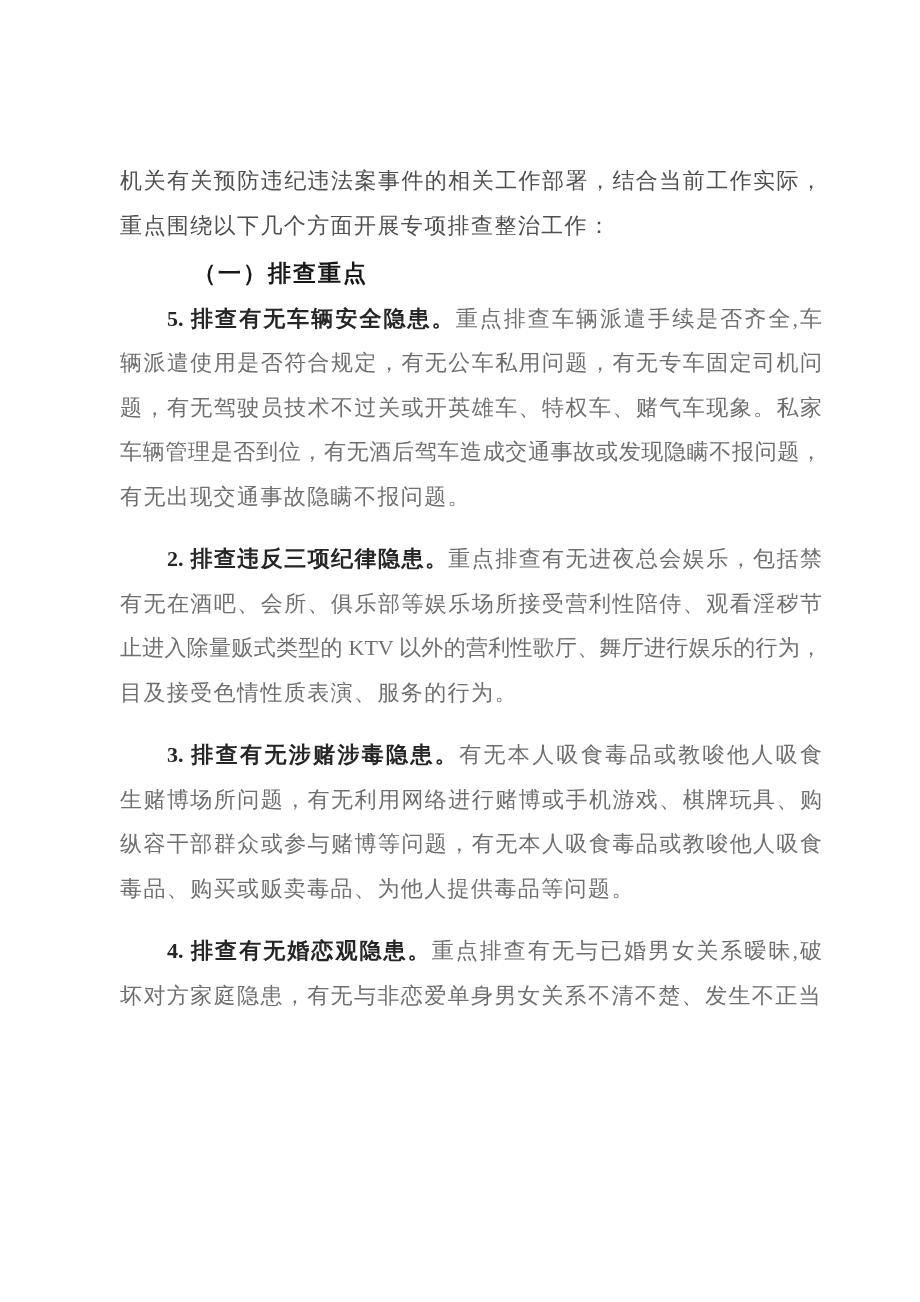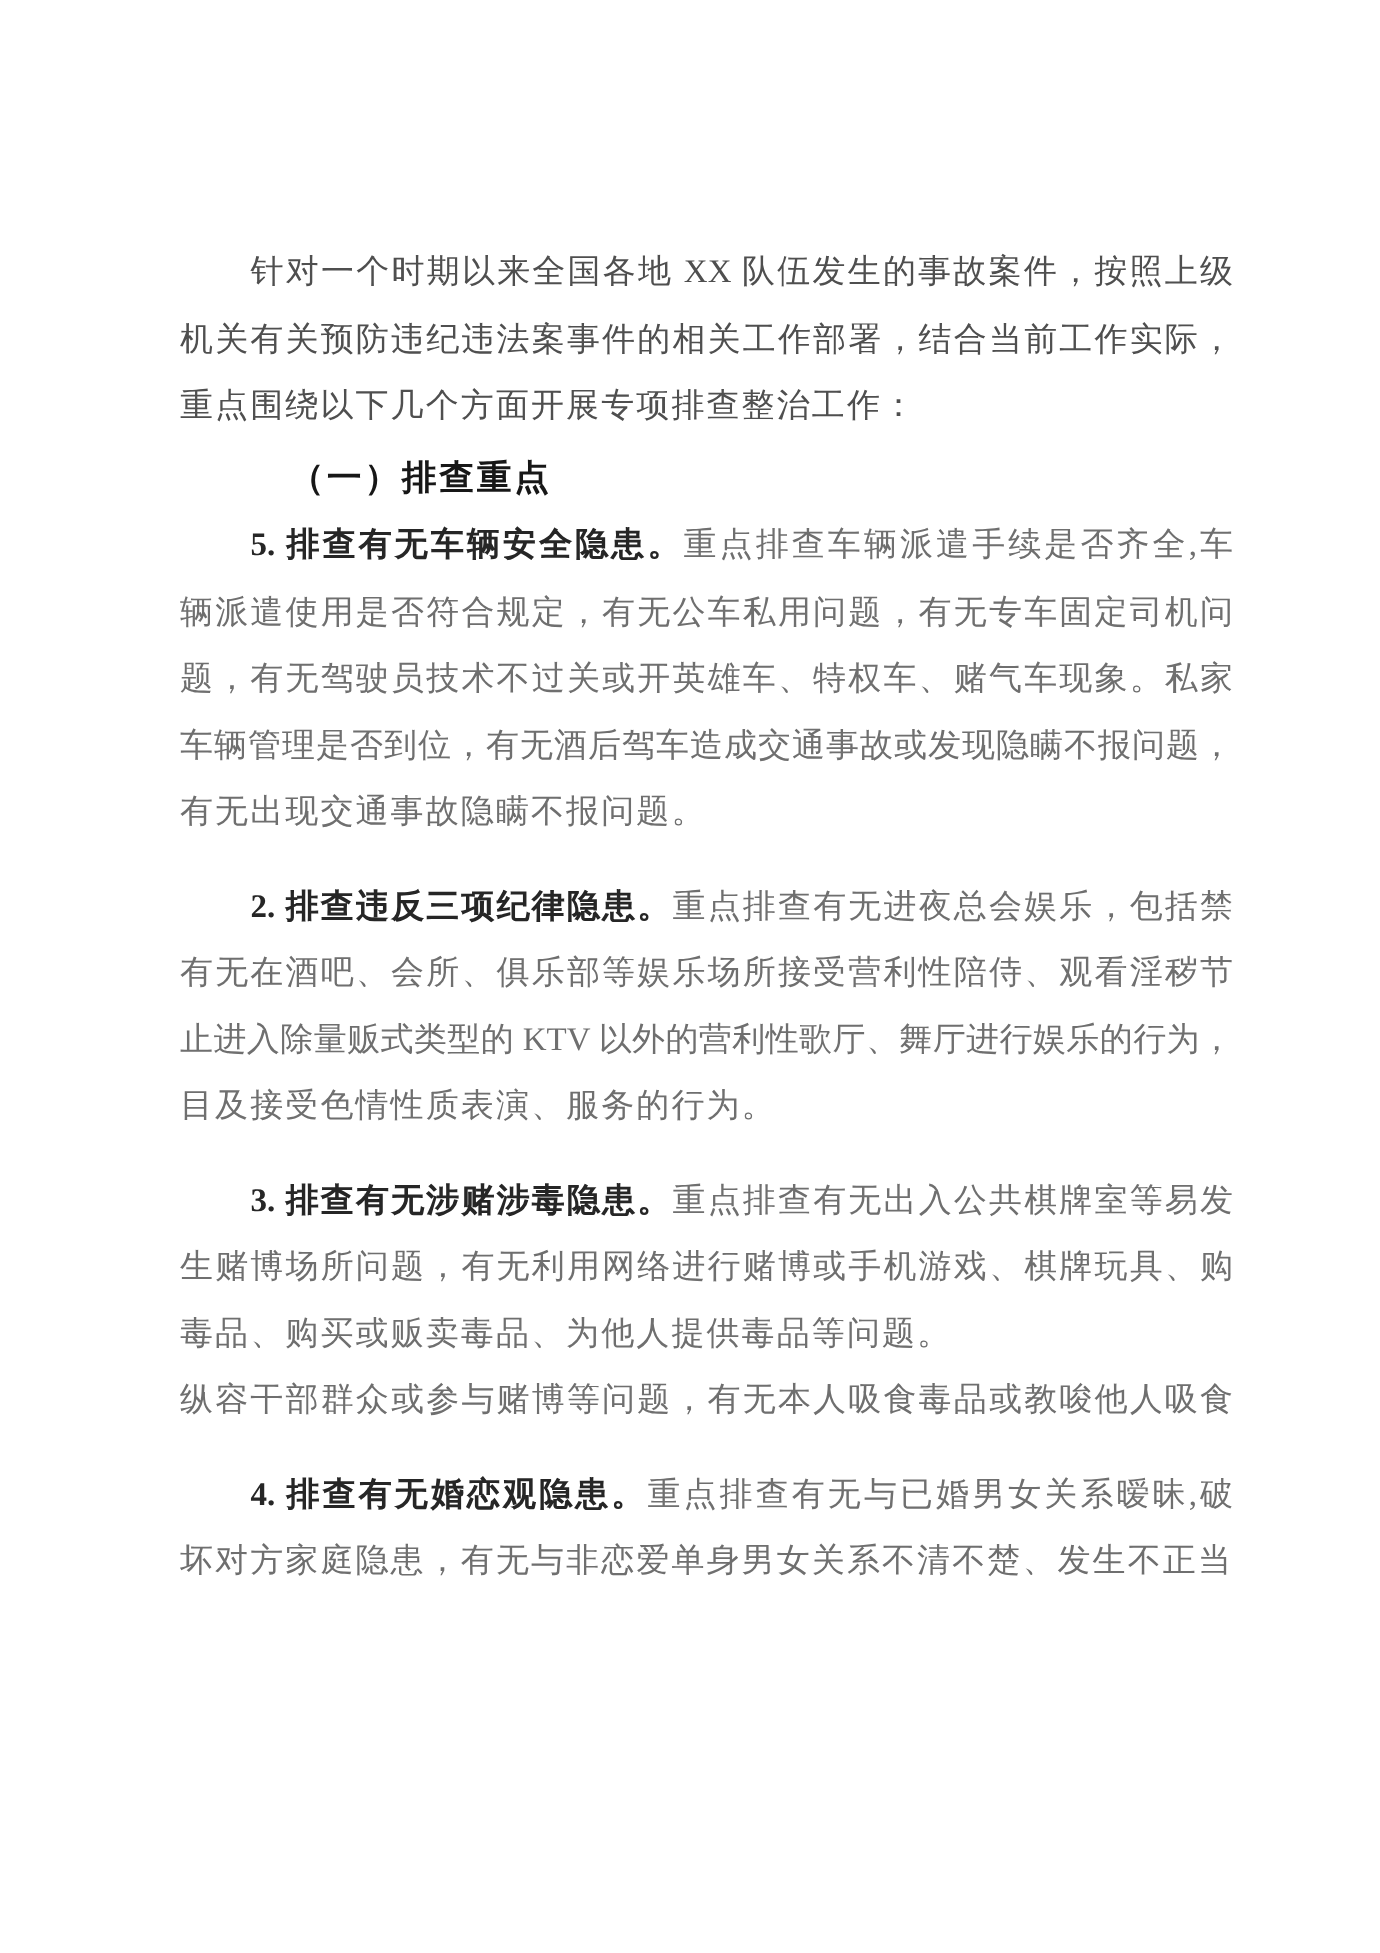--- a/index.html
+++ b/index.html
@@ -56,44 +56,43 @@
     letter-spacing: 2px;
   }
   .heading .seg.bold { color: var(--heading-text, #171717); margin-left: 26px; }
 </style>
 </head>
 <body>
 
 <div class="page">
   <div class="textblock">
       <div class="para intro">
-        <div class="line first"><span class="seg">针对一个时期以来全国各地 XX 队伍发生的事故案件，按照上级</span></div>
         <div class="line"><span class="seg">机关有关预防违纪违法案事件的相关工作部署，结合当前工作实际，</span></div>
         <div class="line last"><span class="seg">重点围绕以下几个方面开展专项排查整治工作：</span></div>
       </div>
       <div class="para heading">
         <div class="line first last"><span class="seg bold">（一）排查重点</span></div>
       </div>
       <div class="para item">
         <div class="line first"><span class="seg bold">5. 排查有无车辆安全隐患。</span><span class="seg">重点排查车辆派遣手续是否齐全,车</span></div>
         <div class="line"><span class="seg">辆派遣使用是否符合规定，有无公车私用问题，有无专车固定司机问</span></div>
         <div class="line"><span class="seg">题，有无驾驶员技术不过关或开英雄车、特权车、赌气车现象。私家</span></div>
         <div class="line"><span class="seg">车辆管理是否到位，有无酒后驾车造成交通事故或发现隐瞒不报问题，</span></div>
         <div class="line last"><span class="seg">有无出现交通事故隐瞒不报问题。</span></div>
       </div>
       <div class="para item">
         <div class="line first"><span class="seg bold">2. 排查违反三项纪律隐患。</span><span class="seg">重点排查有无进夜总会娱乐，包括禁</span></div>
         <div class="line"><span class="seg">有无在酒吧、会所、俱乐部等娱乐场所接受营利性陪侍、观看淫秽节</span></div>
         <div class="line"><span class="seg">止进入除量贩式类型的 KTV 以外的营利性歌厅、舞厅进行娱乐的行为，</span></div>
         <div class="line last"><span class="seg">目及接受色情性质表演、服务的行为。</span></div>
       </div>
       <div class="para item">
-        <div class="line first"><span class="seg bold">3. 排查有无涉赌涉毒隐患。</span><span class="seg">重点排查有无出入公共棋牌室等易发</span></div>
+        <div class="line first"><span class="seg bold">3. 排查有无涉赌涉毒隐患。</span><span class="seg">有无本人吸食毒品或教唆他人吸食</span></div>
         <div class="line"><span class="seg">生赌博场所问题，有无利用网络进行赌博或手机游戏、棋牌玩具、购</span></div>
+        <div class="line"><span class="seg">纵容干部群众或参与赌博等问题，有无本人吸食毒品或教唆他人吸食</span></div>
         <div class="line last"><span class="seg">毒品、购买或贩卖毒品、为他人提供毒品等问题。</span></div>
-        <div class="line"><span class="seg">纵容干部群众或参与赌博等问题，有无本人吸食毒品或教唆他人吸食</span></div>
       </div>
       <div class="para item">
         <div class="line first"><span class="seg bold">4. 排查有无婚恋观隐患。</span><span class="seg">重点排查有无与已婚男女关系暧昧,破</span></div>
         <div class="line last"><span class="seg">坏对方家庭隐患，有无与非恋爱单身男女关系不清不楚、发生不正当</span></div>
       </div>
     </div>
 </div>
 
 </body></html>

